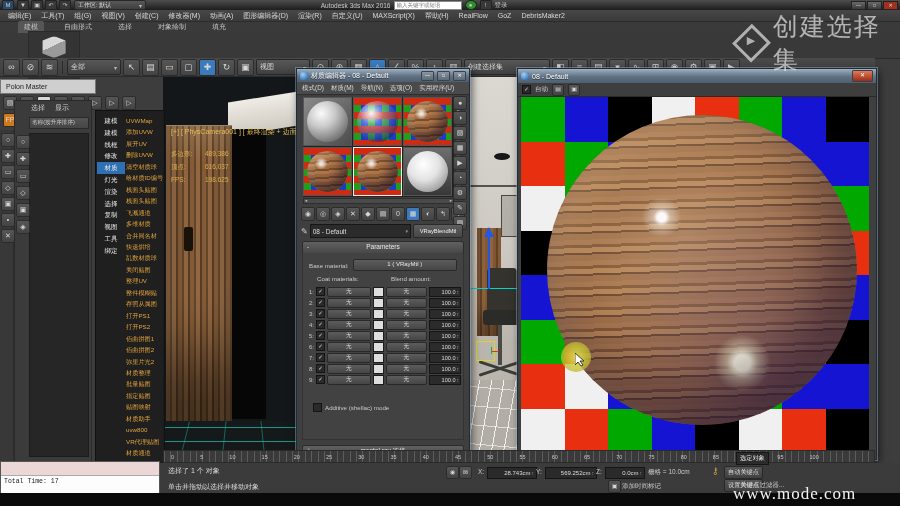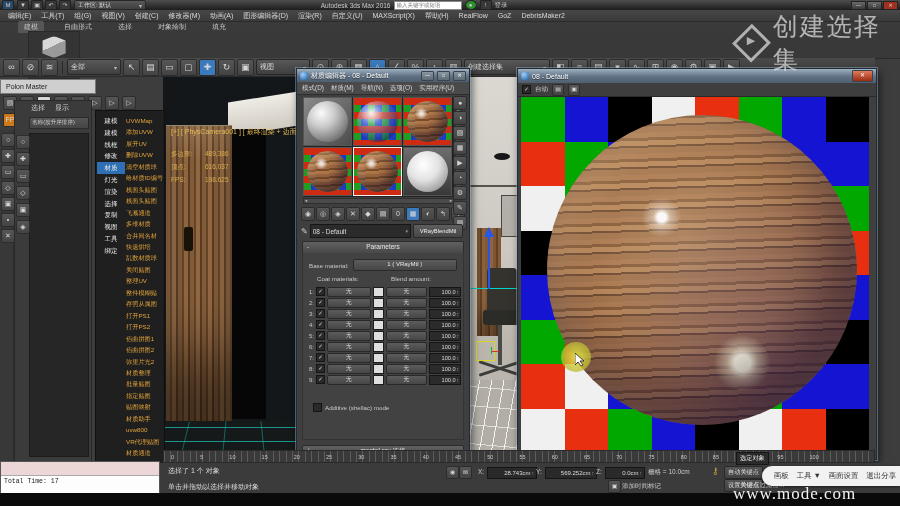--- a/index.html
+++ b/index.html
@@ -790,27 +790,20 @@
   <div class="ticon abs" style="left:608px;top:480px;width:11px;height:11px;font-size:6px;line-height:10px;">▣</div>
   <span class="coordlab abs" style="left:622px;top:482px;">添加时间标记</span>
   <span class="abs" style="left:712px;top:466px;color:#caa23a;font-size:9px;">⚷</span>
   <div class="keybtn abs" style="left:724px;top:466px;">自动关键点</div>
   <div class="keybtn abs" style="left:724px;top:479px;">设置关键点</div>
   <div id="seldd" class="abs" style="left:736px;top:452px;z-index:9;">选定对象</div>
   <span class="coordlab abs" style="left:740px;top:481px;">关键点过滤器...</span>
 
   <div id="blackbar" class="abs"></div>
 
-  <div id="sharebar" class="abs">
-
-  <span>画板</span>
-      <span>工具 ▼</span>
-      <span>画面设置</span>
-      <span>退出分享</span>
-    </div>
   <div id="tencent" class="abs">
     <div class="logo">
         <i>▶</i>
       </div>
     <span class="brand">创建选择集</span>
   </div>
   <div id="snren" class="abs">www.mode.com</div>
 
 </div>
 

